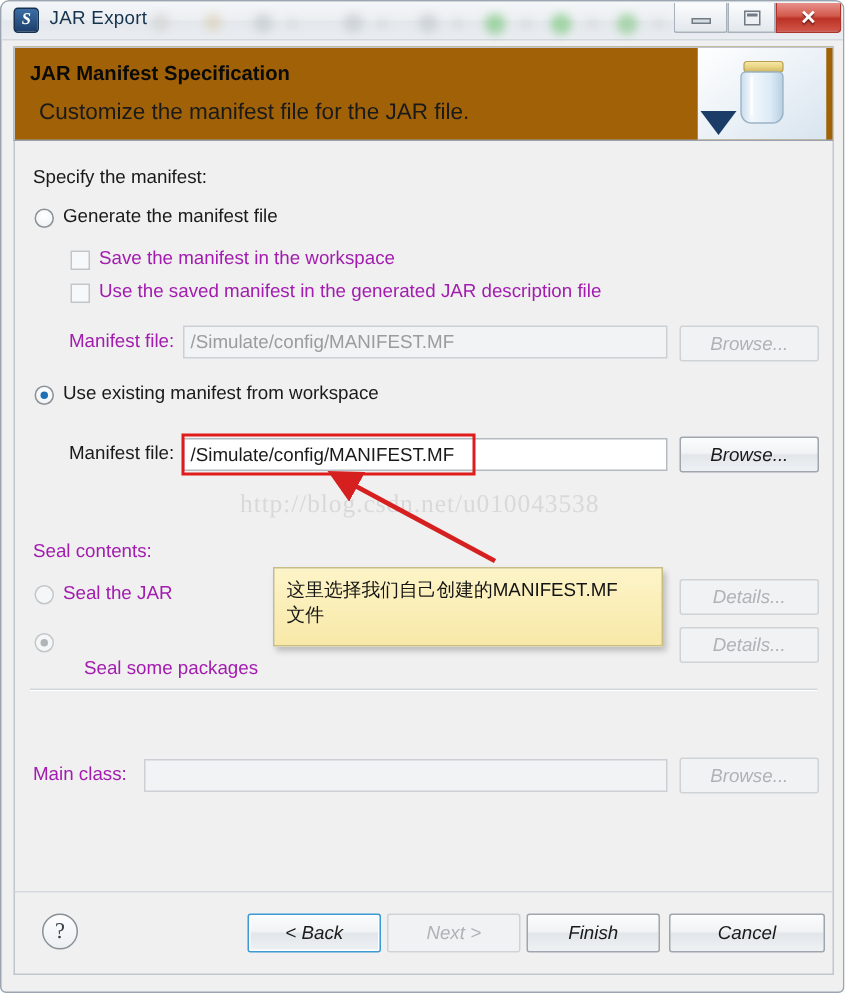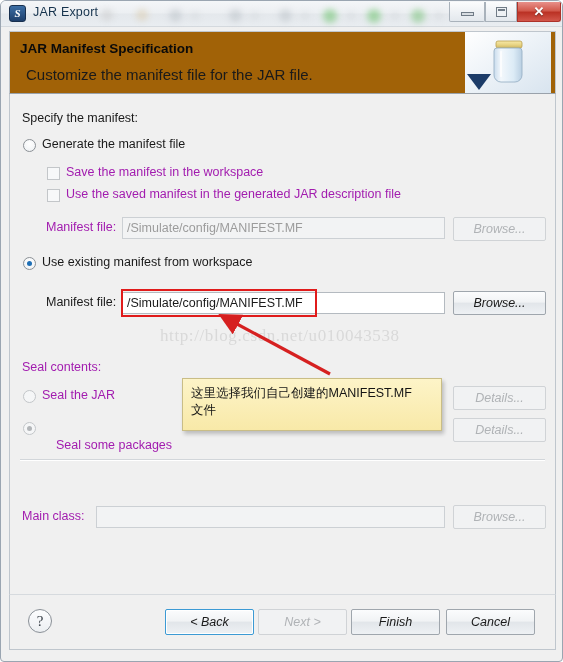--- a/index.html
+++ b/index.html
@@ -404,16 +404,16 @@
       <div>这里选择我们自己创建的MANIFEST.MF</div>
       <div>文件</div>
     </div>
   </div>
 
   <div id="buttonbar">
     <div id="help-btn">?</div>
     <div class="btn default" style="left:155px; top:14px; width:89px; height:26px; line-height:24px;">&lt; Back</div>
     <div class="btn dis" style="left:248px; top:14px; width:89px; height:26px; line-height:24px;">Next &gt;</div>
     <div class="btn" style="left:341px; top:14px; width:89px; height:26px; line-height:24px;">Finish</div>
-    <div class="btn" style="left:436px; top:14px; width:89px; height:26px; line-height:24px;">Cancel</div>
+    <div class="btn" style="left:436px; top:14px; width:104px; height:26px; line-height:24px;">Cancel</div>
   </div>
 
 </div>
 
 </body></html>

